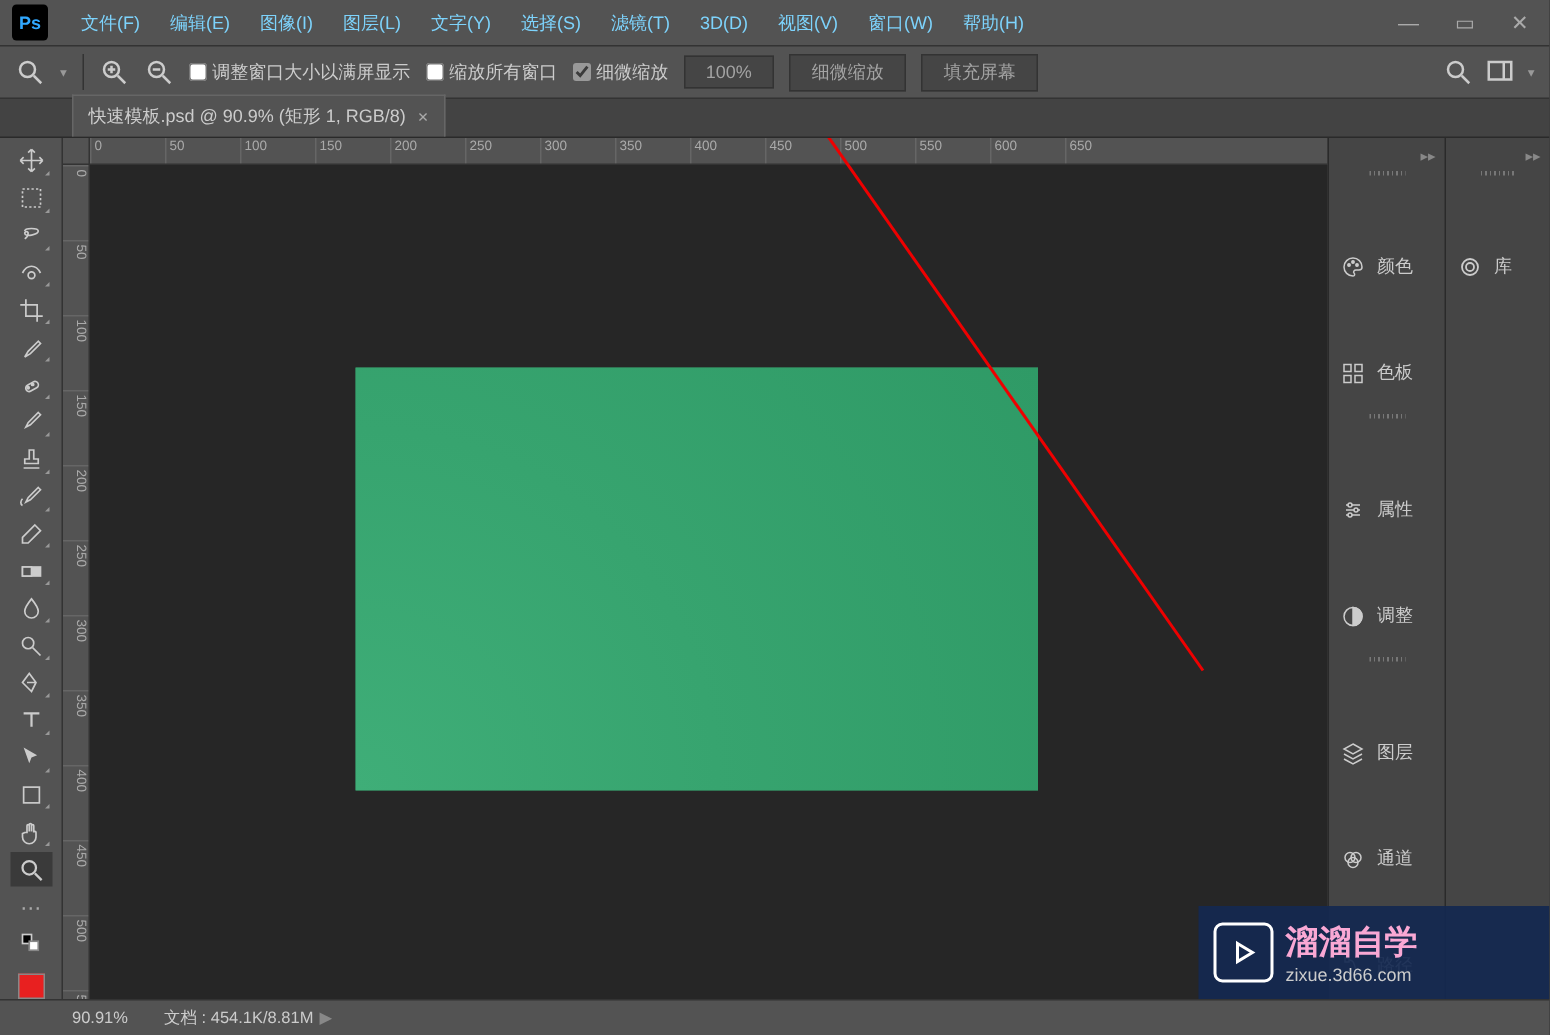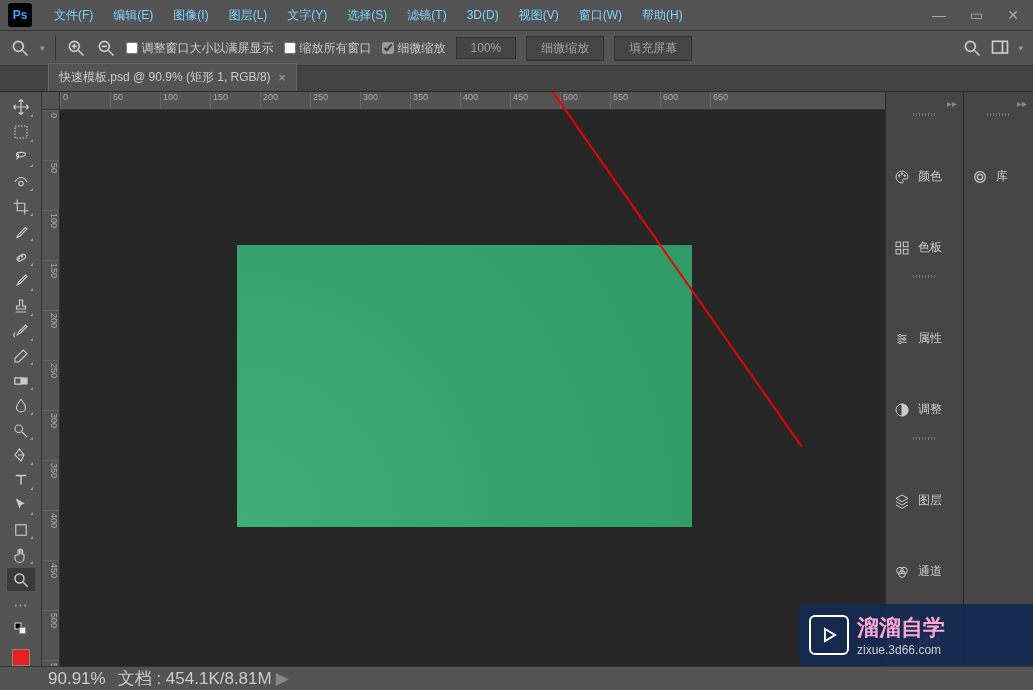--- a/index.html
+++ b/index.html
@@ -49,21 +49,21 @@
 .panel-col { width: 78px; background: #454545; border-left: 1px solid #2a2a2a; padding-top: 6px; }
 .panel-col2 { width: 70px; background: #454545; border-left: 1px solid #2a2a2a; padding-top: 6px; }
 .panel-grip { height:6px; display:flex; justify-content:center; margin-bottom:4px;}
 .panel-grip::before{content:""; width:24px; height:3px; background:repeating-linear-gradient(90deg,#777 0 1px,transparent 1px 3px);}
 .panel-btn { display: flex; align-items: center; gap: 8px; padding: 5px 8px; font-size: 12px; color: #ccc; cursor: pointer; margin-top: 44px; }
 .panel-btn svg { width: 16px; height: 16px; flex-shrink: 0; }
 .panel-sep { height: 14px; }
 .collapse-arrows { text-align: right; padding: 0 6px 4px; color: #888; font-size: 10px; cursor: pointer;}
 
 
-.statusbar { height: 24px; background: #535353; border-top: 1px solid #333; display: flex; align-items: center; font-size: 17px; padding-left: 48px; gap: 12px; }
+.statusbar { height: 24px; background: #535353; border-top: 1px solid #333; display: flex; align-items: center; font-size: 11px; padding-left: 48px; gap: 24px; }
 .status-field { color: #ccc; }
 .status-field .arrow { color: #888; margin-left: 4px; }
 
 
 .watermark { position: absolute; right: 0; bottom: 24px; width: 234px; height: 62px; background: rgba(20,40,80,0.92); display: flex; align-items: center; padding: 0 10px; gap: 8px; }
 .wm-logo { width: 40px; height: 40px; border: 2px solid #fff; border-radius: 6px; display:flex;align-items:center;justify-content:center; }
 .wm-text-main { font-size: 22px; color: #f9a8d4; font-weight: bold; }
 .wm-text-sub { font-size: 12px; color: #ccc; }
 
 

